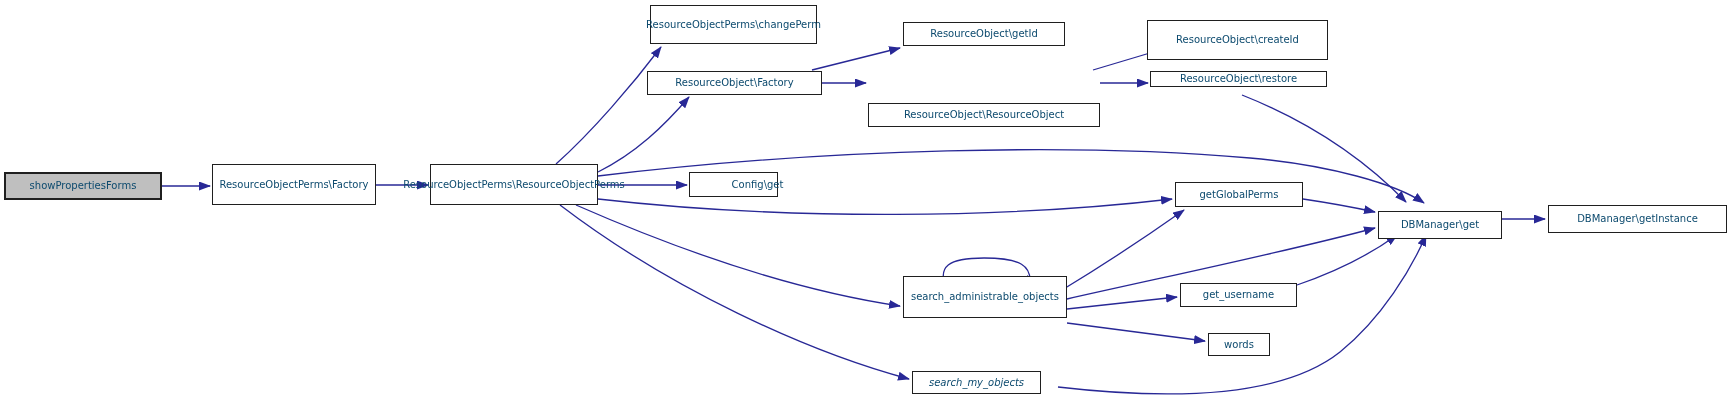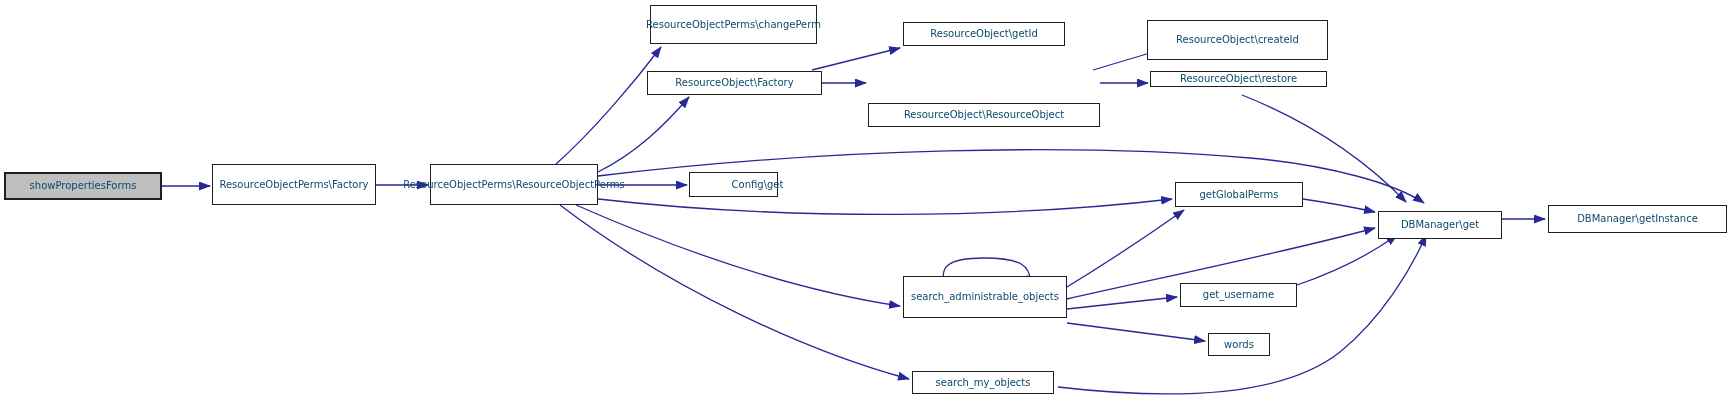--- a/index.html
+++ b/index.html
@@ -110,16 +110,16 @@
     <div class="node" title="search_administrable_objects" style="left: 903px; top: 276px; width: 164px; height: 42px; border-color: rgb(31, 31, 31); background: rgb(255, 255, 255);">
       <div>search_administrable</div>
       <div>_objects</div>
     </div>
     <div class="node" title="get_username" style="left: 1180px; top: 283px; width: 117px; height: 24px; border-color: rgb(31, 31, 31); background: rgb(255, 255, 255);">
       <div>get_username</div>
     </div>
     <div class="node" title="words" style="left: 1208px; top: 333px; width: 62px; height: 23px; border-color: rgb(31, 31, 31); background: rgb(255, 255, 255);">
       <div>words</div>
     </div>
-    <div class="node" title="search_my_objects" style="left: 912px; top: 371px; width: 142px; height: 23px; border-color: rgb(31, 31, 31); background: rgb(255, 255, 255);">
+    <div class="node" title="search_my_objects" style="left: 912px; top: 371px; width: 129px; height: 23px; border-color: rgb(31, 31, 31); background: rgb(255, 255, 255); font-style: italic;">
       <div>search_my_objects</div>
     </div>
   </div>
 
 </body></html>

